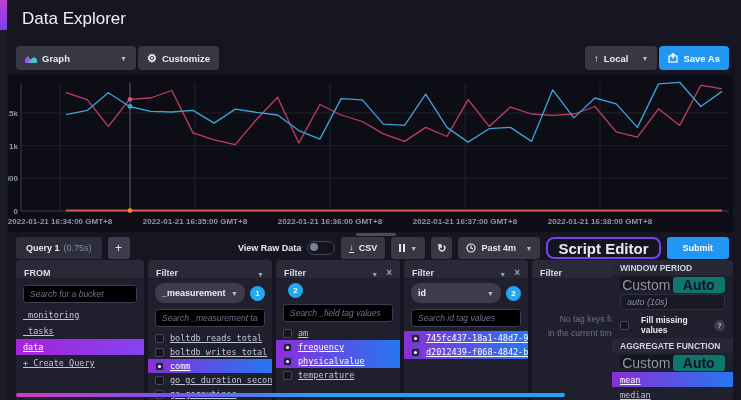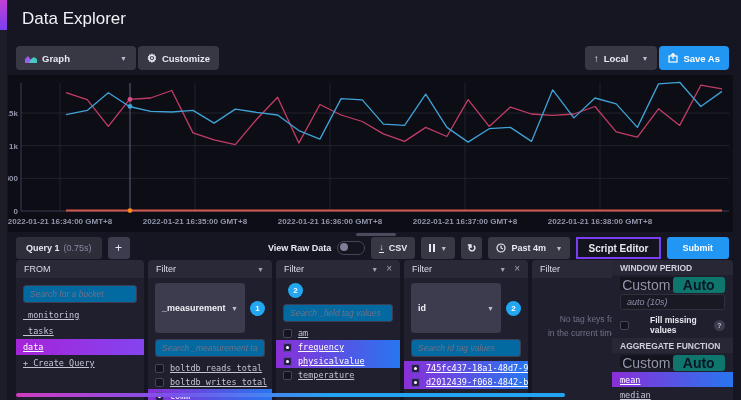--- a/index.html
+++ b/index.html
@@ -32,66 +32,66 @@
   .plus-btn{width:22px;height:22px;background:#3c3c4e;border-radius:3px;display:flex;align-items:center;
             justify-content:center;font-size:12px;color:#e8e9f0;cursor:pointer;}
   .raw-label{font-size:9px;font-weight:bold;}
   .toggle{width:26px;height:12px;border:1px solid #45465a;background:#14141e;border-radius:7px;position:relative;cursor:pointer;}
   .knob{position:absolute;left:2px;top:1px;width:8px;height:8px;background:#7d7f96;border-radius:50%;}
   .sbtn{height:22px;background:#383845;border-radius:3px;display:inline-flex;align-items:center;
         padding:0 8px;font-size:9px;font-weight:bold;gap:5px;cursor:pointer;box-sizing:border-box;}
   .dl-arrow{border-bottom:1.5px solid #e8e9f0;line-height:8px;padding-bottom:1px;font-size:9px;}
   .pause-bars{display:inline-flex;gap:2px;}
   .pause-bars i{width:2px;height:8px;background:#e8e9f0;display:block;}
-  .script-editor{height:22px;background:#14141e;border:2px solid #7a3ff2;border-radius:0;display:inline-flex;
-                 align-items:center;padding:0 10px;font-size:10px;font-weight:bold;cursor:pointer;box-sizing:border-box;}
+  .script-editor{height:22px;background:#14141e;border:2px solid #7a3ff2;border-radius:8px;display:inline-flex;
+                 align-items:center;padding:0 10px;font-size:15px;font-weight:bold;cursor:pointer;box-sizing:border-box;}
   .submit-btn{height:22px;background:#2196f3;border-radius:3px;display:inline-flex;align-items:center;
               padding:0 16px;font-size:9px;font-weight:bold;color:#fff;cursor:pointer;}
   
   .builder{position:absolute;left:16px;right:8px;top:260px;bottom:0;display:flex;gap:4px;}
   .panel{background:#1f1f2d;border-radius:4px 4px 0 0;overflow:hidden;display:flex;flex-direction:column;box-sizing:border-box;}
   .p-from{width:128px;flex:none;}
   .p-filter{width:124px;flex:none;}
   .p-empty{flex:1;}
-  .panel-header{height:18px;background:#292938;display:flex;align-items:center;padding:0 8px;
-                font-size:9px;font-weight:normal;color:#dcdde8;flex:none;}
+  .panel-header{height:18px;background:#292938;display:flex;align-items:flex-end;padding:0 8px;
+                font-size:9px;font-weight:bold;color:#dcdde8;flex:none;}
   .ph-caret{margin-left:auto;color:#9fa2b2;font-size:7px;}
   .ph-close{margin-left:8px;color:#9fa2b2;font-size:10px;line-height:10px;cursor:pointer;}
   .panel-body{padding:5px 7px 0;flex:1;overflow:hidden;}
-  .search{height:18px;background:#0369a1;border:1px solid #3c3c52;border-radius:3px;width:100%;box-sizing:border-box;
+  .search{height:18px;background:#000000;border:1px solid #3c3c52;border-radius:3px;width:100%;box-sizing:border-box;
           color:#c9cbd8;font-size:8.5px;font-style:italic;padding:0 6px;outline:none;font-family:"Liberation Sans",sans-serif;}
   .search::placeholder{color:#6e7187;}
   .list{margin:4px -7px 0;font-family:"DejaVu Sans Mono",monospace;font-size:8.5px;color:#c3c5d4;}
   .row{height:14px;display:flex;align-items:center;padding:0 7px;white-space:nowrap;overflow:hidden;cursor:pointer;text-decoration:underline;}
   .b-row{height:16px;}
   .row.selected{color:#fff;background:linear-gradient(90deg,#8a2fd8,#2776f0);}
   .p-from .row.selected{background:linear-gradient(90deg,#a524d8,#8444f0);}
   .checkbox{width:9px;height:9px;border:1px solid #45465a;background:#14141e;border-radius:2px;margin-right:6px;
             flex:none;position:relative;box-sizing:border-box;}
   .checkbox.checked{background:#2a1d4e;border-color:#5a49a0;}
   .checkbox.checked::after{content:'';position:absolute;left:2px;top:2px;width:3px;height:3px;background:#fff;border-radius:50%;}
   .select-row{display:flex;align-items:center;margin-bottom:4px;}
-  .select{flex:1;height:18px;background:#3c3c4e;border-radius:3px;display:flex;align-items:center;padding:16px 7px;
+  .select{flex:1;height:18px;background:#3c3c4e;border-radius:9px;display:flex;align-items:center;padding:1px 7px;
           font-size:9px;font-weight:bold;color:#f0f0f5;cursor:pointer;justify-content:space-between;}
   .select .caret{margin-left:auto;}
   .badge{width:15px;height:15px;border-radius:50%;background:#22a7f0;color:#fff;font-size:8px;font-weight:bold;
          display:flex;align-items:center;justify-content:center;margin-left:5px;flex:none;}
   .empty-msg{display:flex;flex-direction:column;align-items:center;justify-content:center;height:85px;
              color:#6f7288;font-size:8.5px;line-height:14px;text-align:center;}
   
   .options{position:absolute;right:0;top:0;bottom:0;width:121px;background:#1f1f2d;z-index:5;
            border-radius:4px 4px 0 0;display:flex;flex-direction:column;overflow:hidden;}
   .opt-header{height:15px;background:#272736;display:flex;align-items:center;padding:0 8px;
               font-size:8.5px;font-weight:bold;color:#cfd1de;flex:none;}
   .seg{display:grid;grid-template-columns:1fr 1fr;margin:2px 8px;background:#14141e;border-radius:3px;height:13px;flex:none;}
   .seg>div{display:flex;align-items:center;justify-content:center;font-size:14px;color:#9396a8;border-radius:3px;cursor:pointer;}
   .seg .active{background:#0f766e;color:#0a1626;font-weight:bold;}
   .opt-input{margin:2px 8px;height:14px;background:#191924;border:1px solid #30303f;border-radius:3px;display:flex;
              align-items:center;padding:0 6px;font-size:9px;font-style:italic;color:#8a8da6;flex:none;}
-  .fill-row{display:flex;align-items:center;margin:3px 8px;gap:15px;flex:none;}
+  .fill-row{display:flex;align-items:center;margin:3px 8px;gap:6px;flex:none;}
   .fill-label{font-size:8.5px;font-weight:bold;flex:1;color:#e8e9f0;}
   .help{width:11px;height:11px;border-radius:50%;background:#3c3c4e;color:#b9bccc;font-size:7px;font-weight:bold;
         display:flex;align-items:center;justify-content:center;cursor:pointer;}
   .agg-list{margin:2px 0 0;font-family:"DejaVu Sans Mono",monospace;font-size:8.5px;color:#c3c5d4;}
   .agg-list .row{height:15px;padding:0 8px;}
   
   .h-scrollbar{position:absolute;left:16px;top:393px;width:549px;height:4px;border-radius:2px;z-index:10;
                background:linear-gradient(90deg,#d23bc0 0%,#7b52ec 28%,#23a6f2 58%,#23a6f2 100%);cursor:pointer;}
   .icon-svg{display:block;}
 </style>

